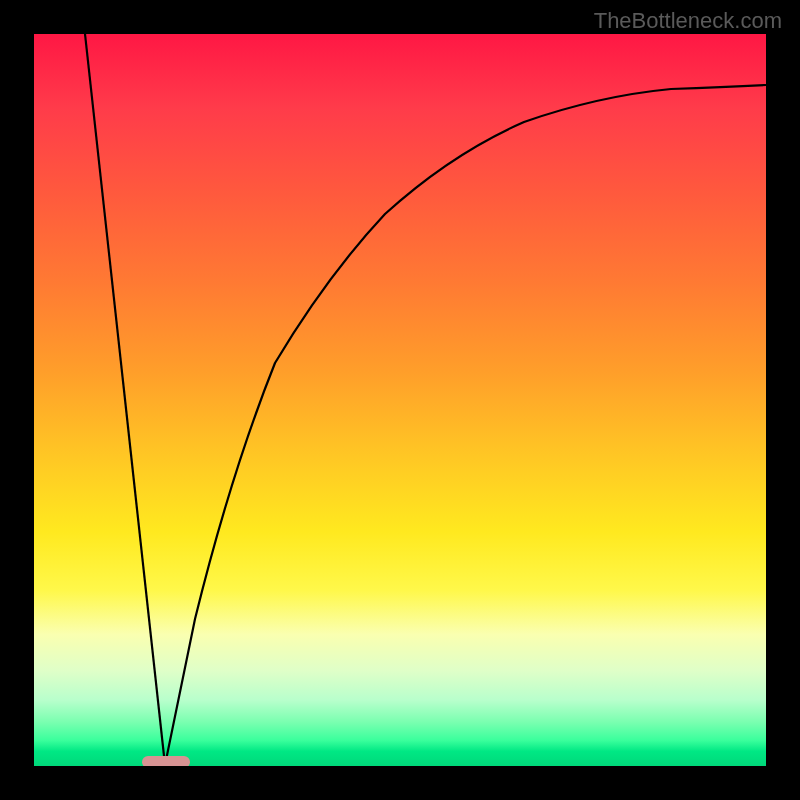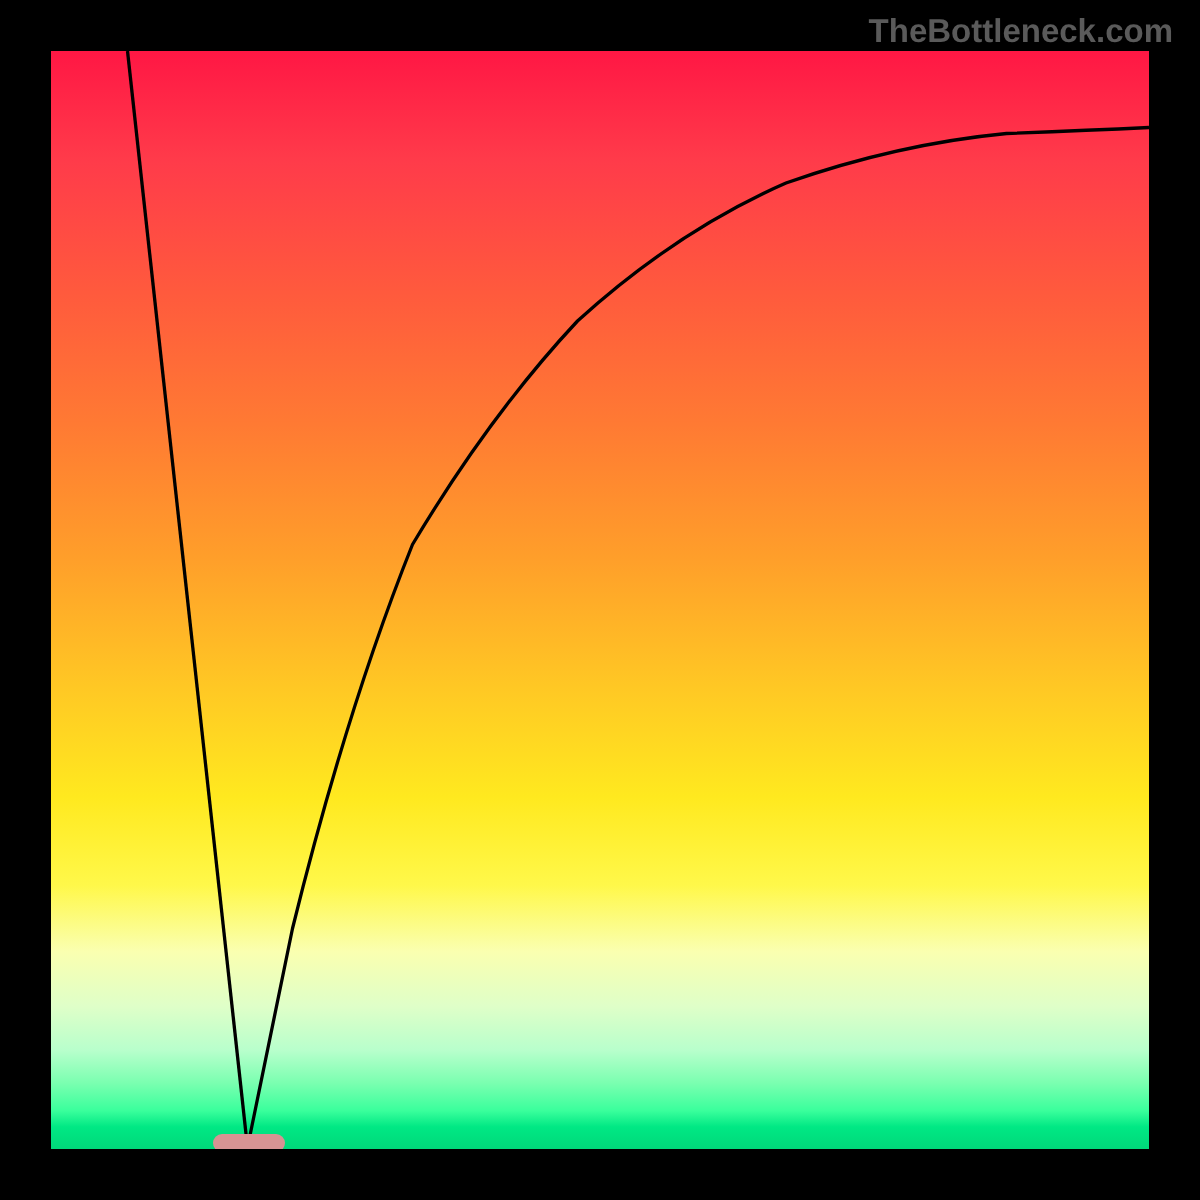--- a/index.html
+++ b/index.html
@@ -9,21 +9,21 @@
       background: #000;
       position: relative;
       font-family: Arial, sans-serif;
     }
     .watermark {
       position: absolute;
       top: 8px;
       right: 18px;
       color: #5a5a5a;
       font-size: 22px;
-      font-weight: 700;
+      font-weight: 400;
       z-index: 10;
     }
     .plot-area {
       position: absolute;
       top: 34px;
       left: 34px;
       width: 732px;
       height: 732px;
       background: linear-gradient(to bottom,
         #ff1744 0%,

